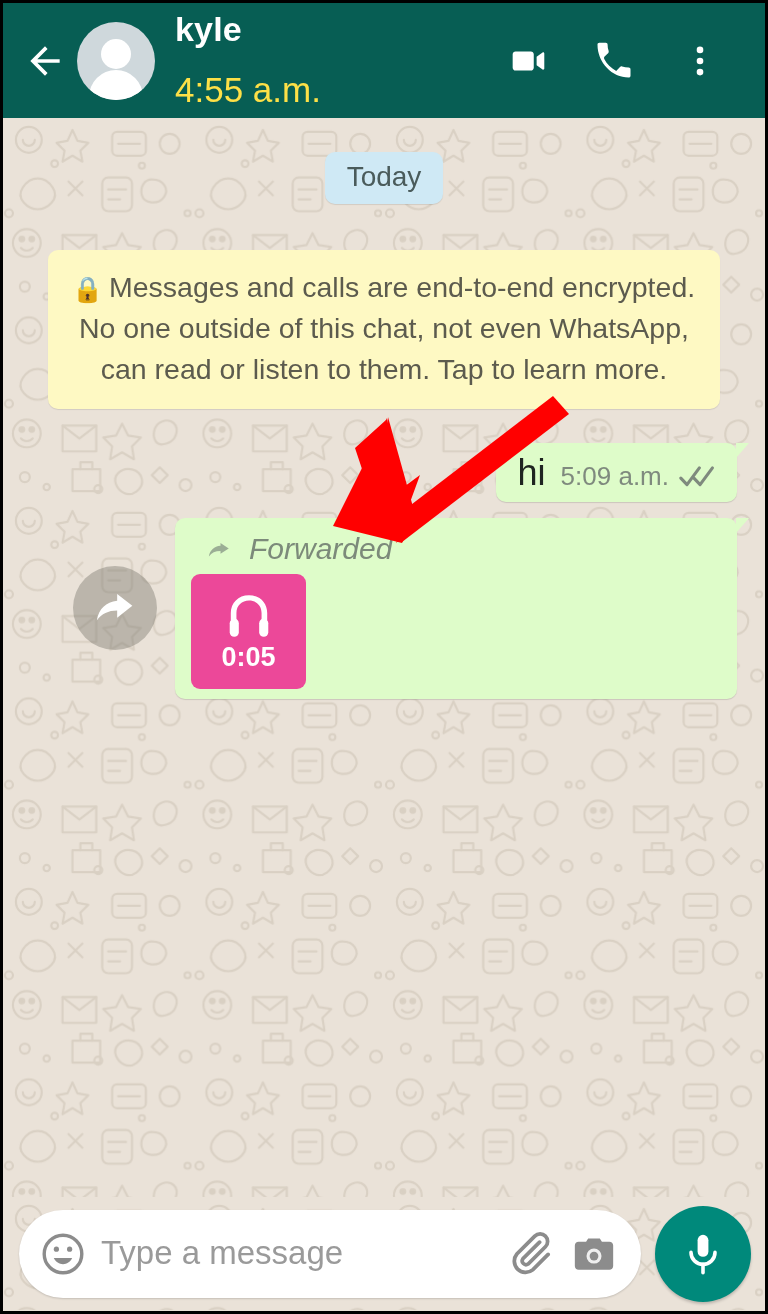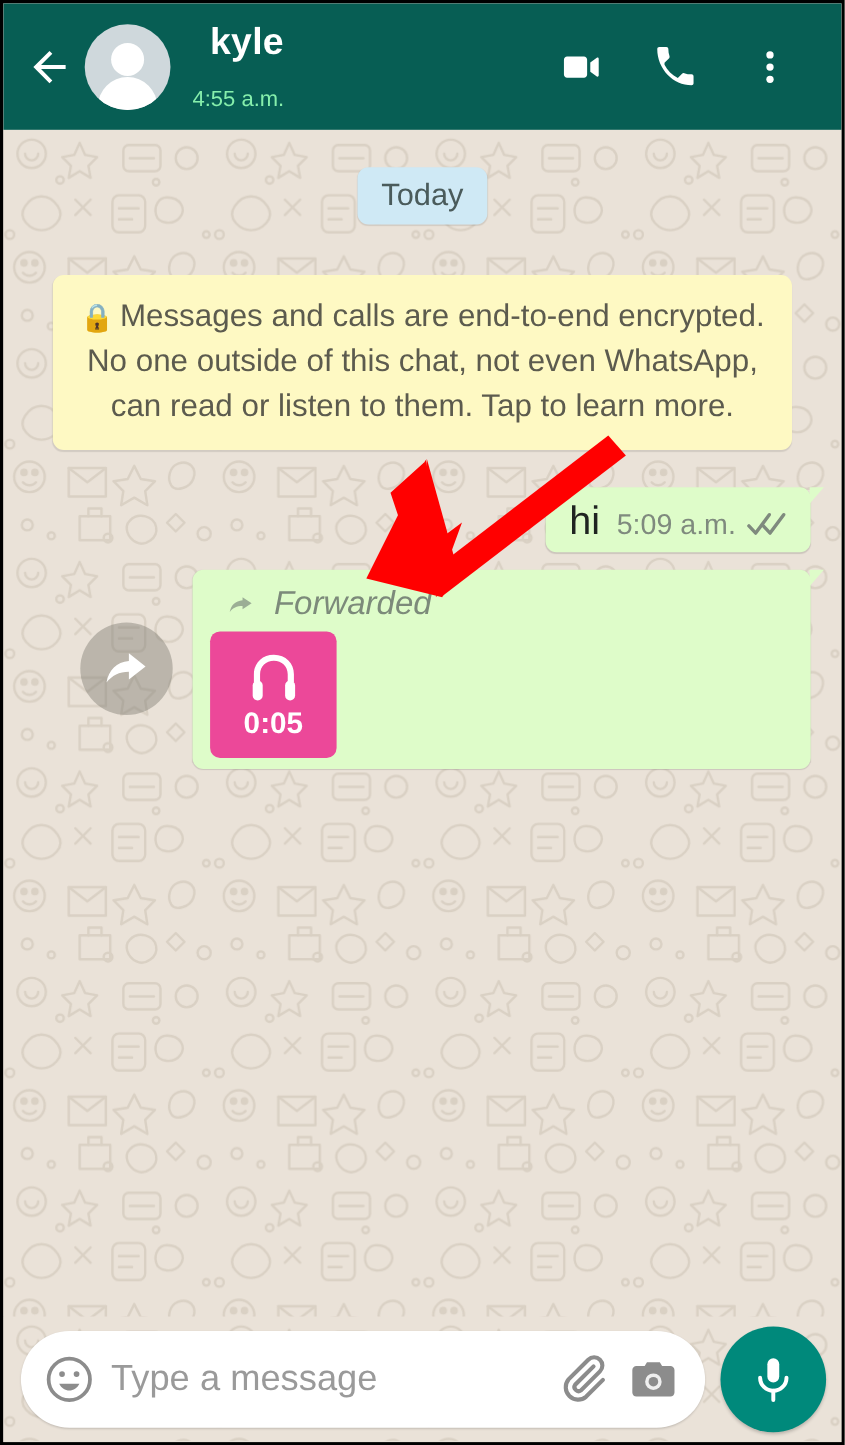--- a/index.html
+++ b/index.html
@@ -28,22 +28,22 @@
   }
   .back-btn { width:56px; height:56px; display:flex; align-items:center; justify-content:center; flex:0 0 auto; }
   .avatar {
     width:78px; height:78px; border-radius:50%;
     background:#CFD8DC; margin-left:4px; flex:0 0 auto;
     position:relative; overflow:hidden;
   }
   .avatar .head { position:absolute; left:50%; top:17px; transform:translateX(-50%); width:30px; height:30px; border-radius:50%; background:#fff; }
   .avatar .body { position:absolute; left:50%; bottom:-10px; transform:translateX(-50%); width:54px; height:40px; border-radius:27px 27px 0 0; background:#fff; }
   .titles { margin-left:20px; display:flex; flex-direction:column; justify-content:center; flex:1 1 auto; min-width:0; }
-  .chat-name { color:#fff; font-size:34px; font-weight:bold; line-height:1.12; letter-spacing:.2px;margin-left:16px; }
-  .chat-sub { color:#86efac; font-size:20px; line-height:1.2; margin-top:20px; }
+  .chat-name { color:#fff; font-size:34px; font-weight:bold; line-height:1.12; letter-spacing:.2px; }
+  .chat-sub { color:#fde047; font-size:35px; line-height:1.2; margin-top:20px; }
   .hdr-icons { display:flex; align-items:center; gap:0; flex:0 0 auto; }
   .hdr-btn { width:86px; height:86px; display:flex; align-items:center; justify-content:center; }
 
   
   .chat {
     flex:1 1 auto; position:relative; overflow:hidden;
     background:#EAE2D8;
   }
   .wallpaper { position:absolute; inset:0; opacity:.5; }
   .chat-inner { position:relative; z-index:2; padding:18px 0 0 0; height:100%; }

